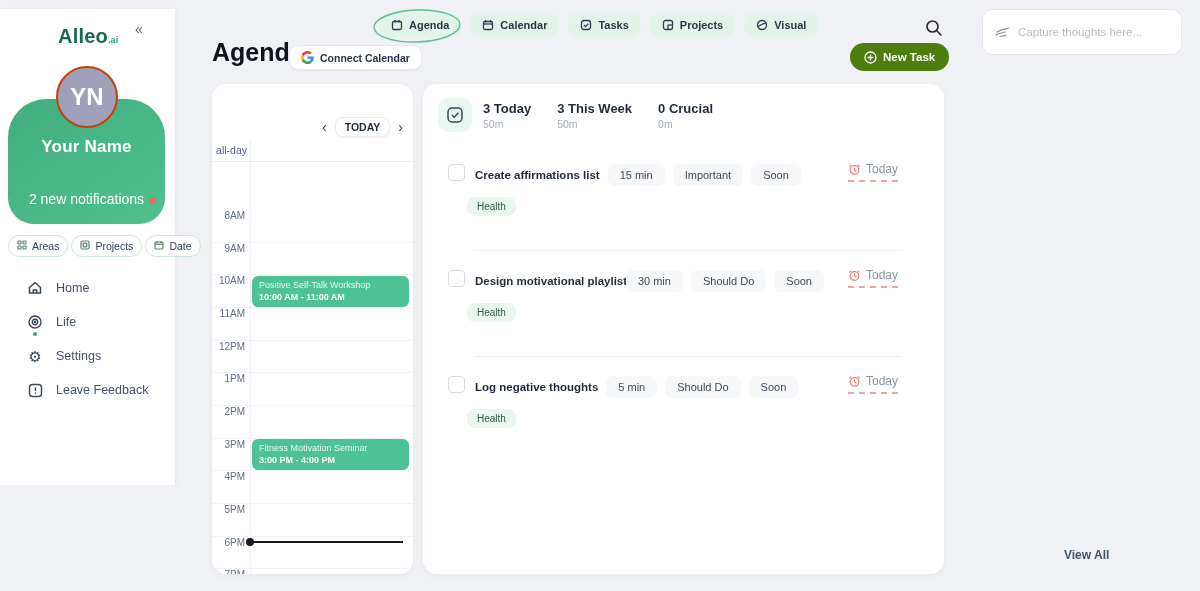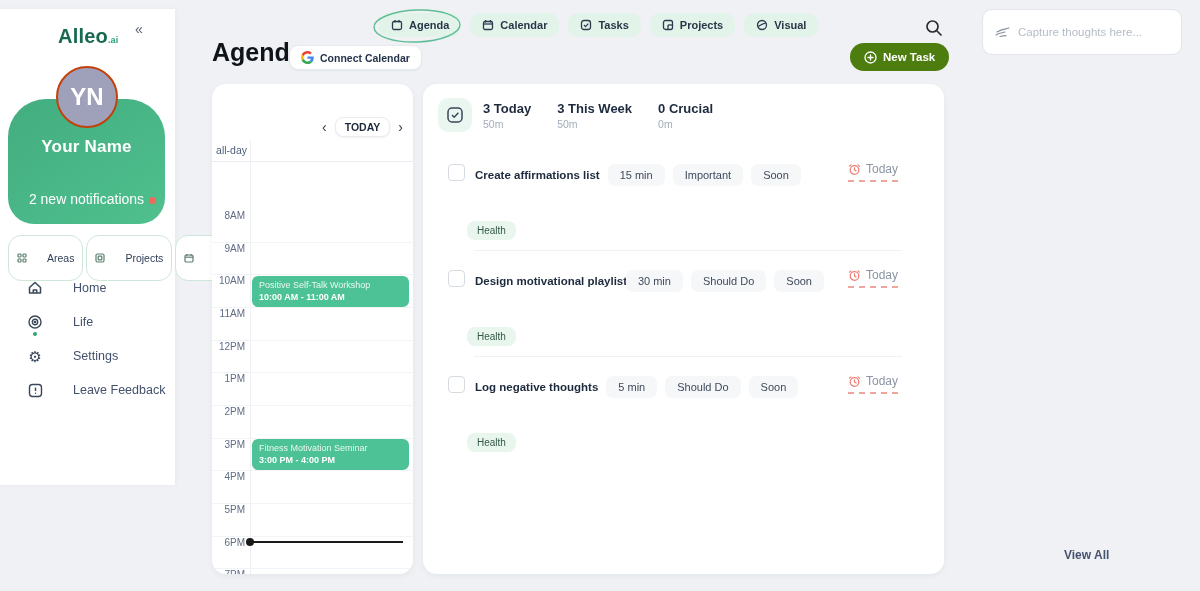--- a/index.html
+++ b/index.html
@@ -21,26 +21,26 @@
             background:#9fa0ba; border:2px solid #c2410c; color:#fff; font-size:24px; font-weight:600;
             display:flex; align-items:center; justify-content:center; z-index:2; }
   .profile-name { position:absolute; left:0; top:38px; width:100%; text-align:center;
                   color:#fff; font-size:17px; font-weight:700; letter-spacing:.2px; }
   .profile-notif { position:absolute; left:0; top:92px; width:100%; text-align:center;
                    color:#fff; font-size:14px; font-weight:400;padding-left:12px; }
   .notif-dot { display:inline-block; width:7px; height:7px; border-radius:50%; background:#f2695c;
                margin-left:5px; vertical-align:middle; }
 
   .filter-row { position:absolute; left:8px; top:226px; display:flex; gap:3px; }
-  .filter-pill { display:flex; align-items:center; gap:20px; background:#fff; border:1px solid #cfe7db;
-                 border-radius:13px; padding:16px 8px; font-size:10.5px; color:#30405a; cursor:pointer; white-space:nowrap; }
+  .filter-pill { display:flex; align-items:flex-start; gap:5px; background:#fff; border:1px solid #cfe7db;
+                 border-radius:13px; padding:4px 8px; font-size:10.5px; color:#30405a; cursor:pointer; white-space:nowrap; }
   .filter-pill svg { flex:0 0 auto; }
 
   .nav { position:absolute; left:0; top:262px; width:175px; }
-  .nav-item { display:flex; align-items:center; gap:30px; padding:9px 0 9px 27px; cursor:pointer;
+  .nav-item { display:flex; align-items:center; gap:13px; padding:9px 0 9px 27px; cursor:pointer;
               color:#43506b; font-size:12.5px; }
   .nav-item .nicon { width:16px; height:16px; position:relative; display:flex; align-items:center; justify-content:center; }
   .life-dot { position:absolute; left:6px; bottom:-6px; width:4px; height:4px; border-radius:50%; background:#35a376; }
   .gear-glyph { font-size:15px; color:#3a4758; line-height:1; }
 
   
   .tabs { position:absolute; left:379px; top:13px; display:flex; gap:9px; }
   .tab { position:relative; display:flex; align-items:center; gap:6px; background:#e2f3ea; color:#273748;
          border-radius:10px; padding:6px 12px; font-size:11px; font-weight:600; cursor:pointer; white-space:nowrap; }
   .tab-ellipse { position:absolute; left:-7px; top:-6px; pointer-events:none; }
@@ -101,21 +101,21 @@
   .t-check { position:absolute; left:25px; top:6px; width:17px; height:17px; border:1.5px solid #d6dbe2;
              border-radius:4px; background:#fff; cursor:pointer; }
   .t-main { position:absolute; left:52px; top:6px; right:120px; display:flex; align-items:center; gap:8px; }
   .t-title { font-size:11.5px; font-weight:700; color:#1d2a3e; min-width:120px; white-space:nowrap; }
   .pill { background:#f6f7f9; border-radius:7px; padding:5px 12px; font-size:11px; color:#3e4a5c;
           cursor:pointer; white-space:nowrap; }
   .t-due { position:absolute; right:46px; top:4px; display:flex; align-items:center; gap:5px;
            border-bottom:2px dashed #efa49c; padding-bottom:4px; cursor:pointer; }
   .t-due .due-label { font-size:12px; color:#8a95a5; }
   .t-tag { position:absolute; left:44px; top:39px; background:#e8f6ee; color:#35584a; font-size:10px;
-           border-radius:8px; padding:4px 10px;margin-top:24px; }
+           border-radius:8px; padding:4px 10px; }
   .t-divider { position:absolute; left:51px; width:428px; height:1px; background:#f0f1f3; }
   .view-all { position:absolute; left:1064px; top:548px; font-size:12px; font-weight:600; color:#46536e; cursor:pointer; }
 
   svg { display:block; }
 </style>
 </head>
 <body>
 
 <div class="screen">
 

